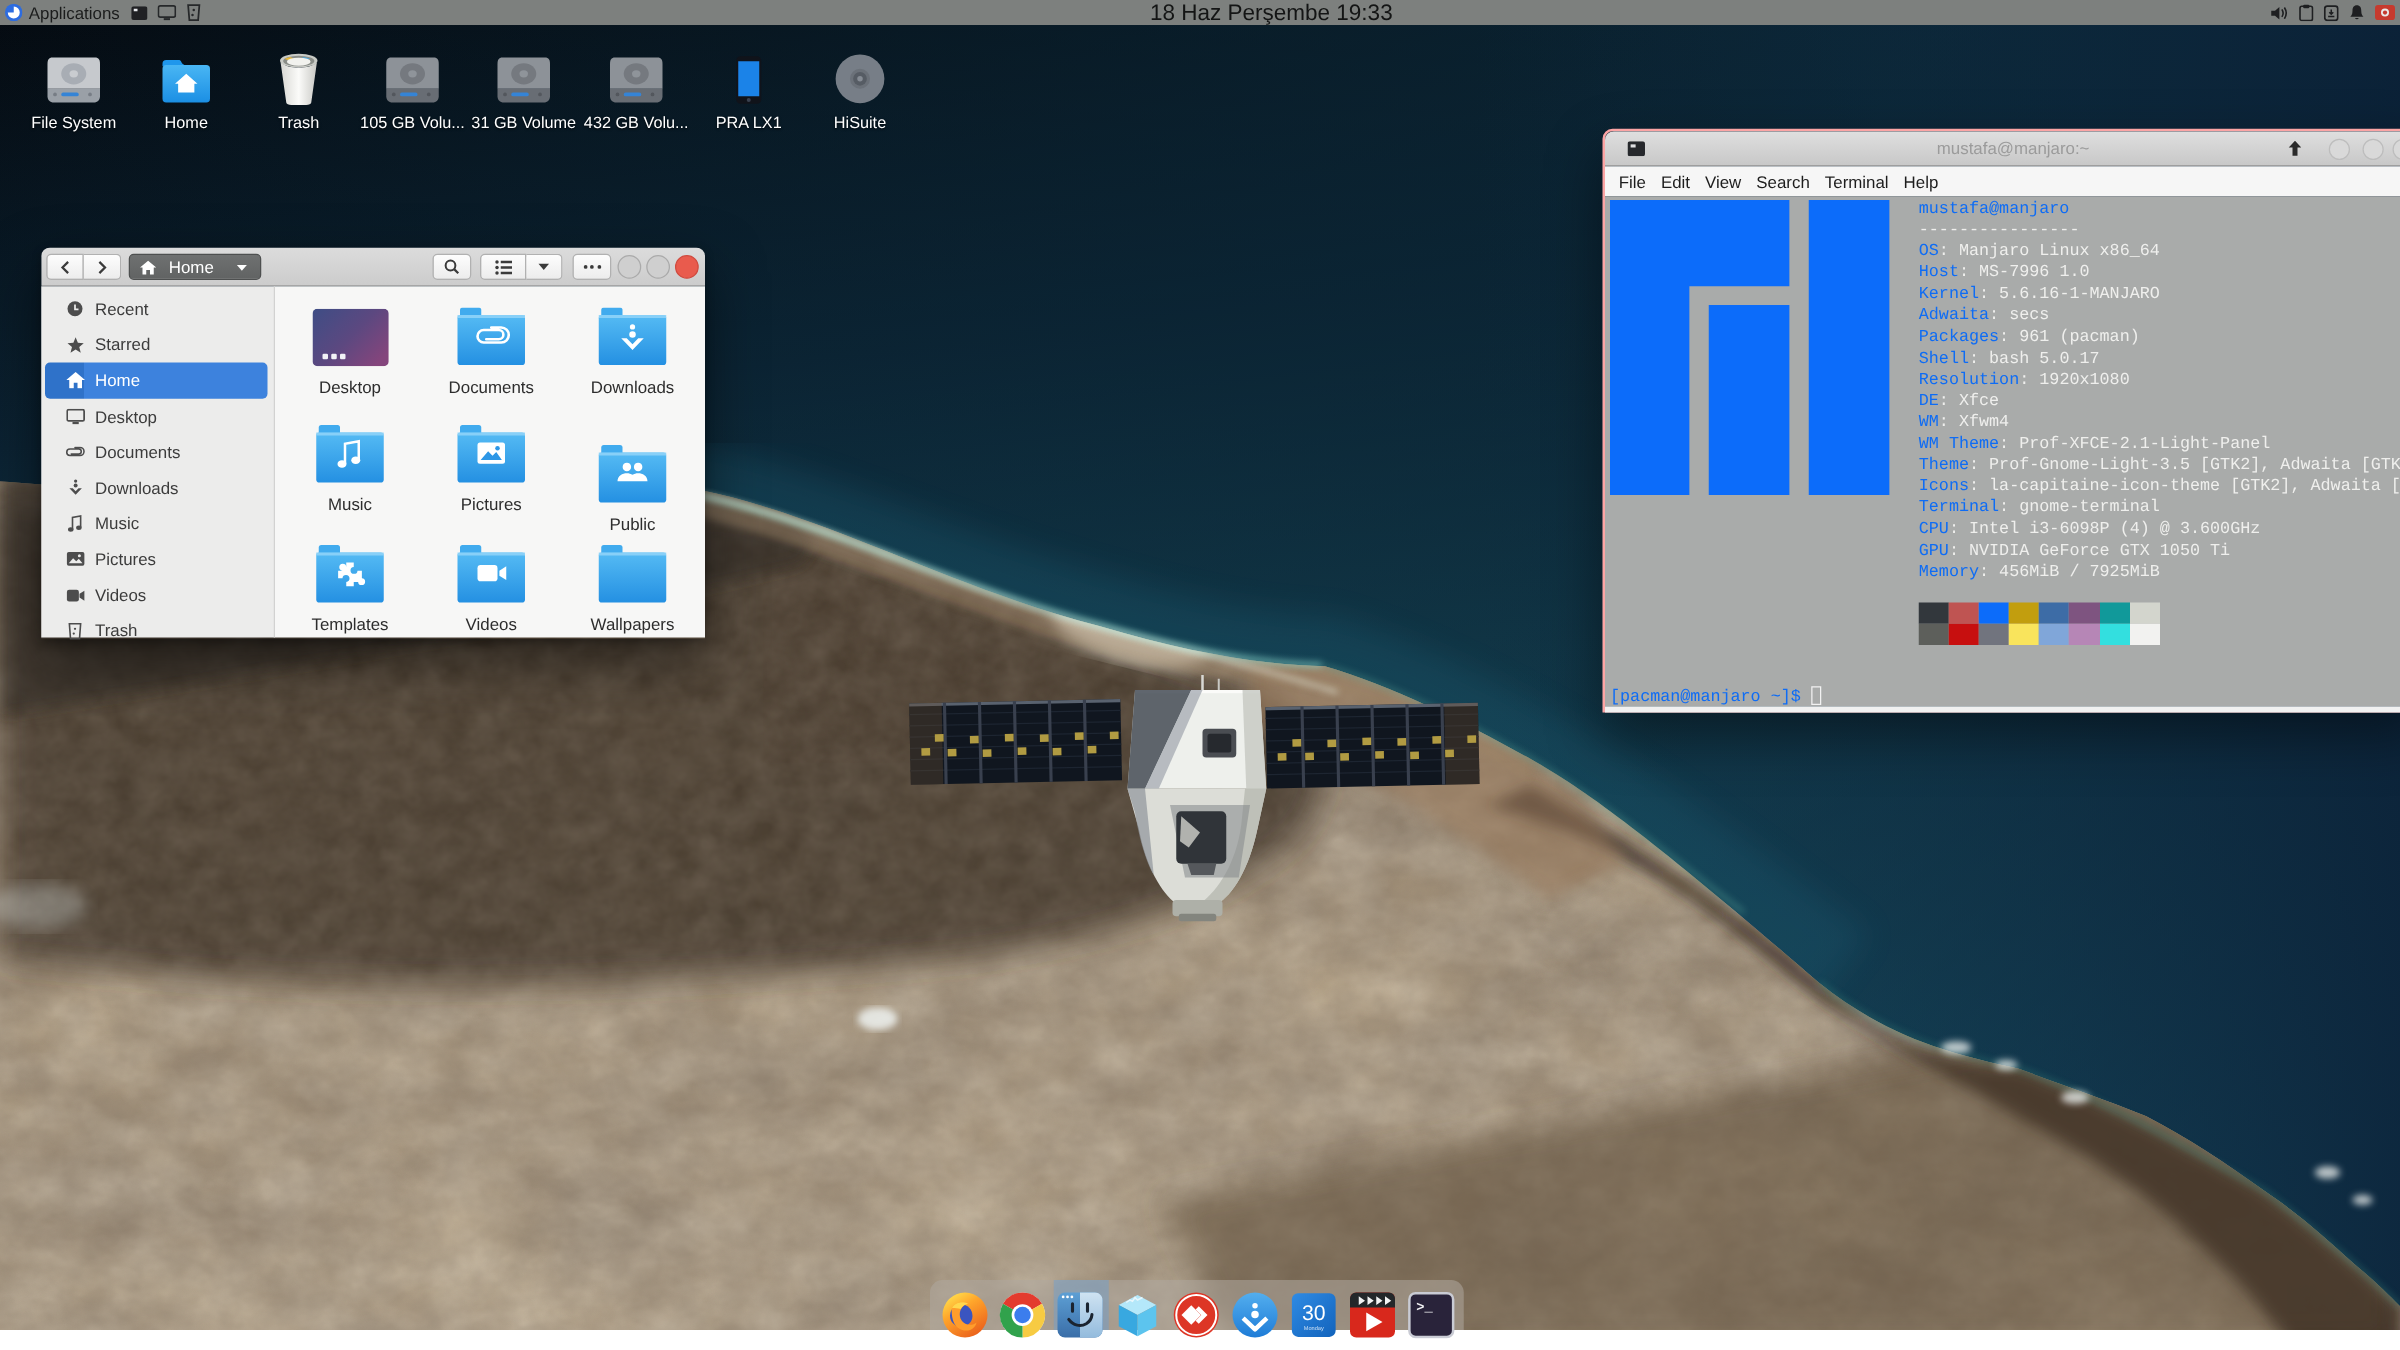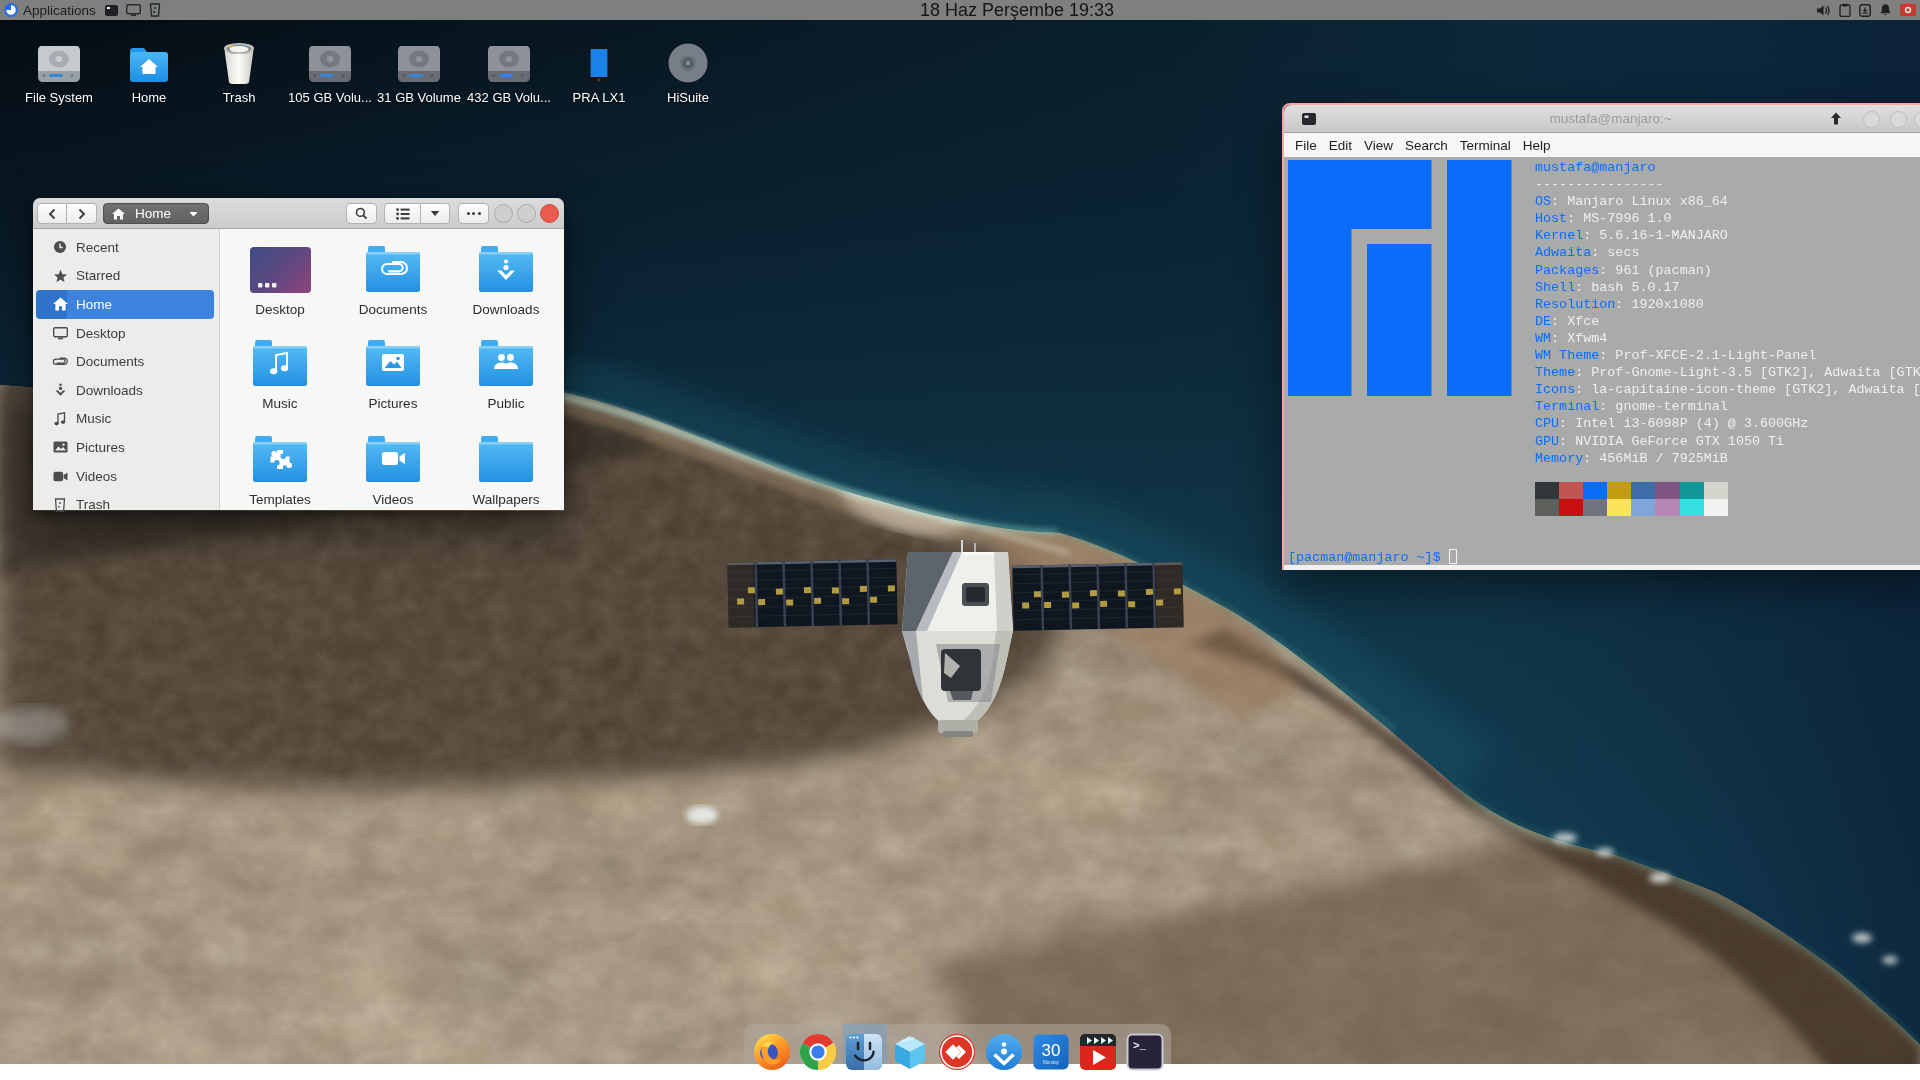--- a/index.html
+++ b/index.html
@@ -523,21 +523,21 @@
             <div class="fic">
               <svg width="56" height="47" viewBox="0 0 56 47">
                 <use href="#fbase"></use>
                 <rect x="17" y="14" width="22" height="17" rx="2" fill="#fff"></rect>
                 <path d="M19.5,28 L25.5,21 L29,24.5 L32,21.5 L36.5,28 Z" fill="#2e97e6"></path>
                 <circle cx="33" cy="18.5" r="1.8" fill="#2e97e6"></circle>
               </svg>
             </div>
             <div class="flb">Pictures</div>
           </div>
-   <div class="cell" style="left:236px;top:108px">
+   <div class="cell" style="left:236px;top:124px">
             <div class="fic">
               <svg width="56" height="47" viewBox="0 0 56 47">
                 <use href="#fbase"></use>
                 <circle cx="23.5" cy="17.5" r="3.4" fill="#fff"></circle>
                 <circle cx="32.5" cy="17.5" r="3.4" fill="#fff"></circle>
                 <path d="M16,29 C16,24.5 20,22.5 23.5,22.5 C25.2,22.5 26.8,23 28,23.8 C29.2,23 30.8,22.5 32.5,22.5 C36,22.5 40,24.5 40,29 Z" fill="#fff"></path>
               </svg>
             </div>
             <div class="flb">Public</div>
           </div>

